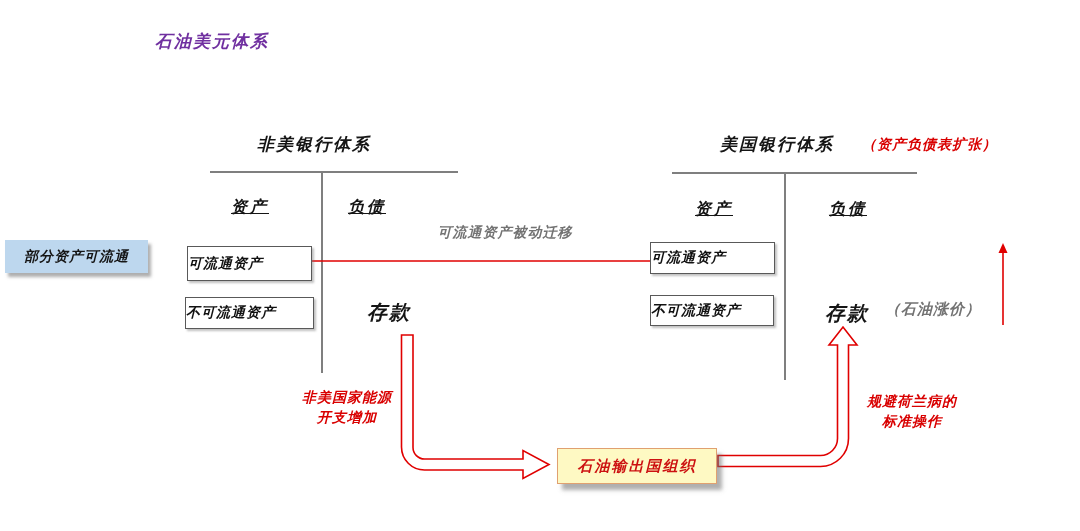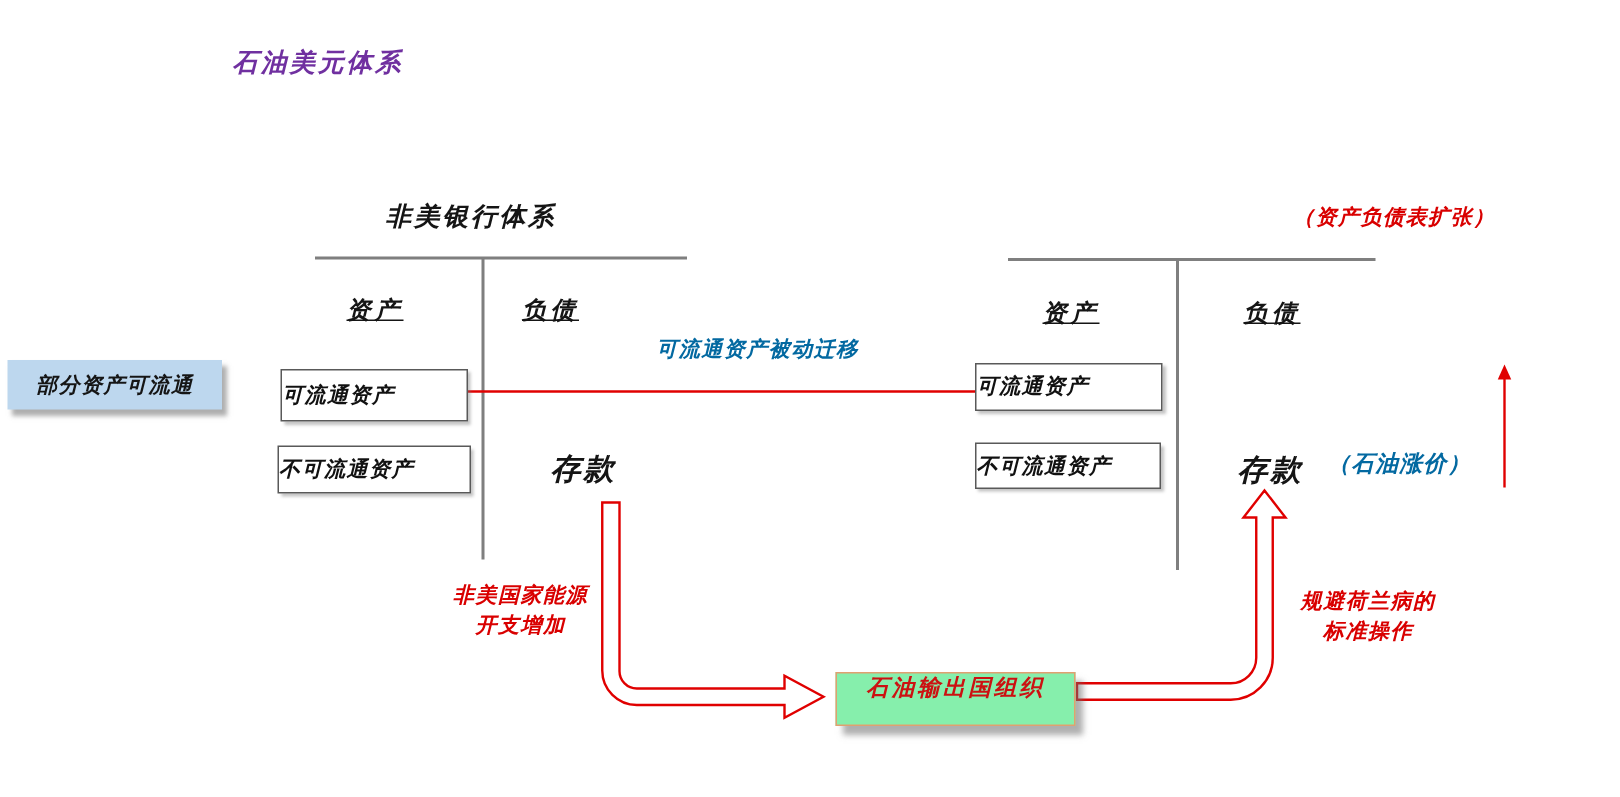--- a/index.html
+++ b/index.html
@@ -15,30 +15,30 @@
   .panel-title{font-size:17px;letter-spacing:2px;color:#151515;}
   .sub-green{color:#00b050;font-size:14px;letter-spacing:1px;}
   .sub-red{color:#d90000;font-size:14px;letter-spacing:1px;}
   .col-label{font-size:16px;letter-spacing:3px;color:#151515;text-decoration:underline;}
   .acct-box{
     position:absolute;display:flex;align-items:center;justify-content:flex-start;
     background:#ffffff;border:1.5px solid #595959;font-size:14px;letter-spacing:1px;
     box-shadow:2px 2px 2px rgba(120,120,120,0.45);
   }
   .deposit-label{font-size:20px;letter-spacing:2px;color:#151515;}
-  .red-note{color:#0369a1;font-size:14px;letter-spacing:1px;}
+  .red-note{color:#737373;font-size:14px;letter-spacing:1px;}
   .red-note-2line{color:#d90000;font-size:14px;letter-spacing:1px;line-height:20px;text-align:center;white-space:nowrap;}
   .callout-blue{
     position:absolute;display:flex;align-items:center;justify-content:center;
     background:#bdd7ee;color:#151515;font-size:14px;letter-spacing:1px;
     box-shadow:3px 4px 3px rgba(110,110,110,0.55);
   }
   .callout-opec{
-    position:absolute;display:flex;justify-content:center;
-    background:#86efac;border:1px solid #e0a070;color:#cc1111;font-size:15px;letter-spacing:2px;
+    position:absolute;display:flex;align-items:center;justify-content:center;
+    background:#fef9c3;border:1px solid #e0a070;color:#cc1111;font-size:15px;letter-spacing:2px;
     box-shadow:5px 6px 4px rgba(110,110,110,0.55);
   }
 </style>
 </head>
 <body>
 
 <div id="canvas">
 
   <svg id="svg-layer" viewBox="0 0 1080 531">
 
@@ -75,20 +75,21 @@
   <div class="abs col-label ctr" style="left:327px;top:197px;width:80px;">负债</div>
 
   <div class="acct-box" style="left:187px;top:246px;width:123px;height:33px;">
     <span>可流通资产</span>
   </div>
   <div class="acct-box" style="left:185px;top:297px;width:127px;height:30px;">
     <span>不可流通资产</span>
   </div>
   <div class="abs deposit-label ctr" style="left:349px;top:299px;width:80px;">存款</div>
 
+  <div class="abs panel-title ctr" style="left:697px;top:133px;width:160px;">美国银行体系</div>
   <div class="abs sub-red" style="left:862px;top:136px;">（资产负债表扩张）</div>
 
   <div class="abs col-label ctr" style="left:674px;top:199px;width:80px;">资产</div>
   <div class="abs col-label ctr" style="left:808px;top:199px;width:80px;">负债</div>
 
   <div class="acct-box" style="left:650px;top:242px;width:123px;height:30px;">
     <span>可流通资产</span>
   </div>
   <div class="acct-box" style="left:650px;top:295px;width:122px;height:29px;">
     <span>不可流通资产</span>

